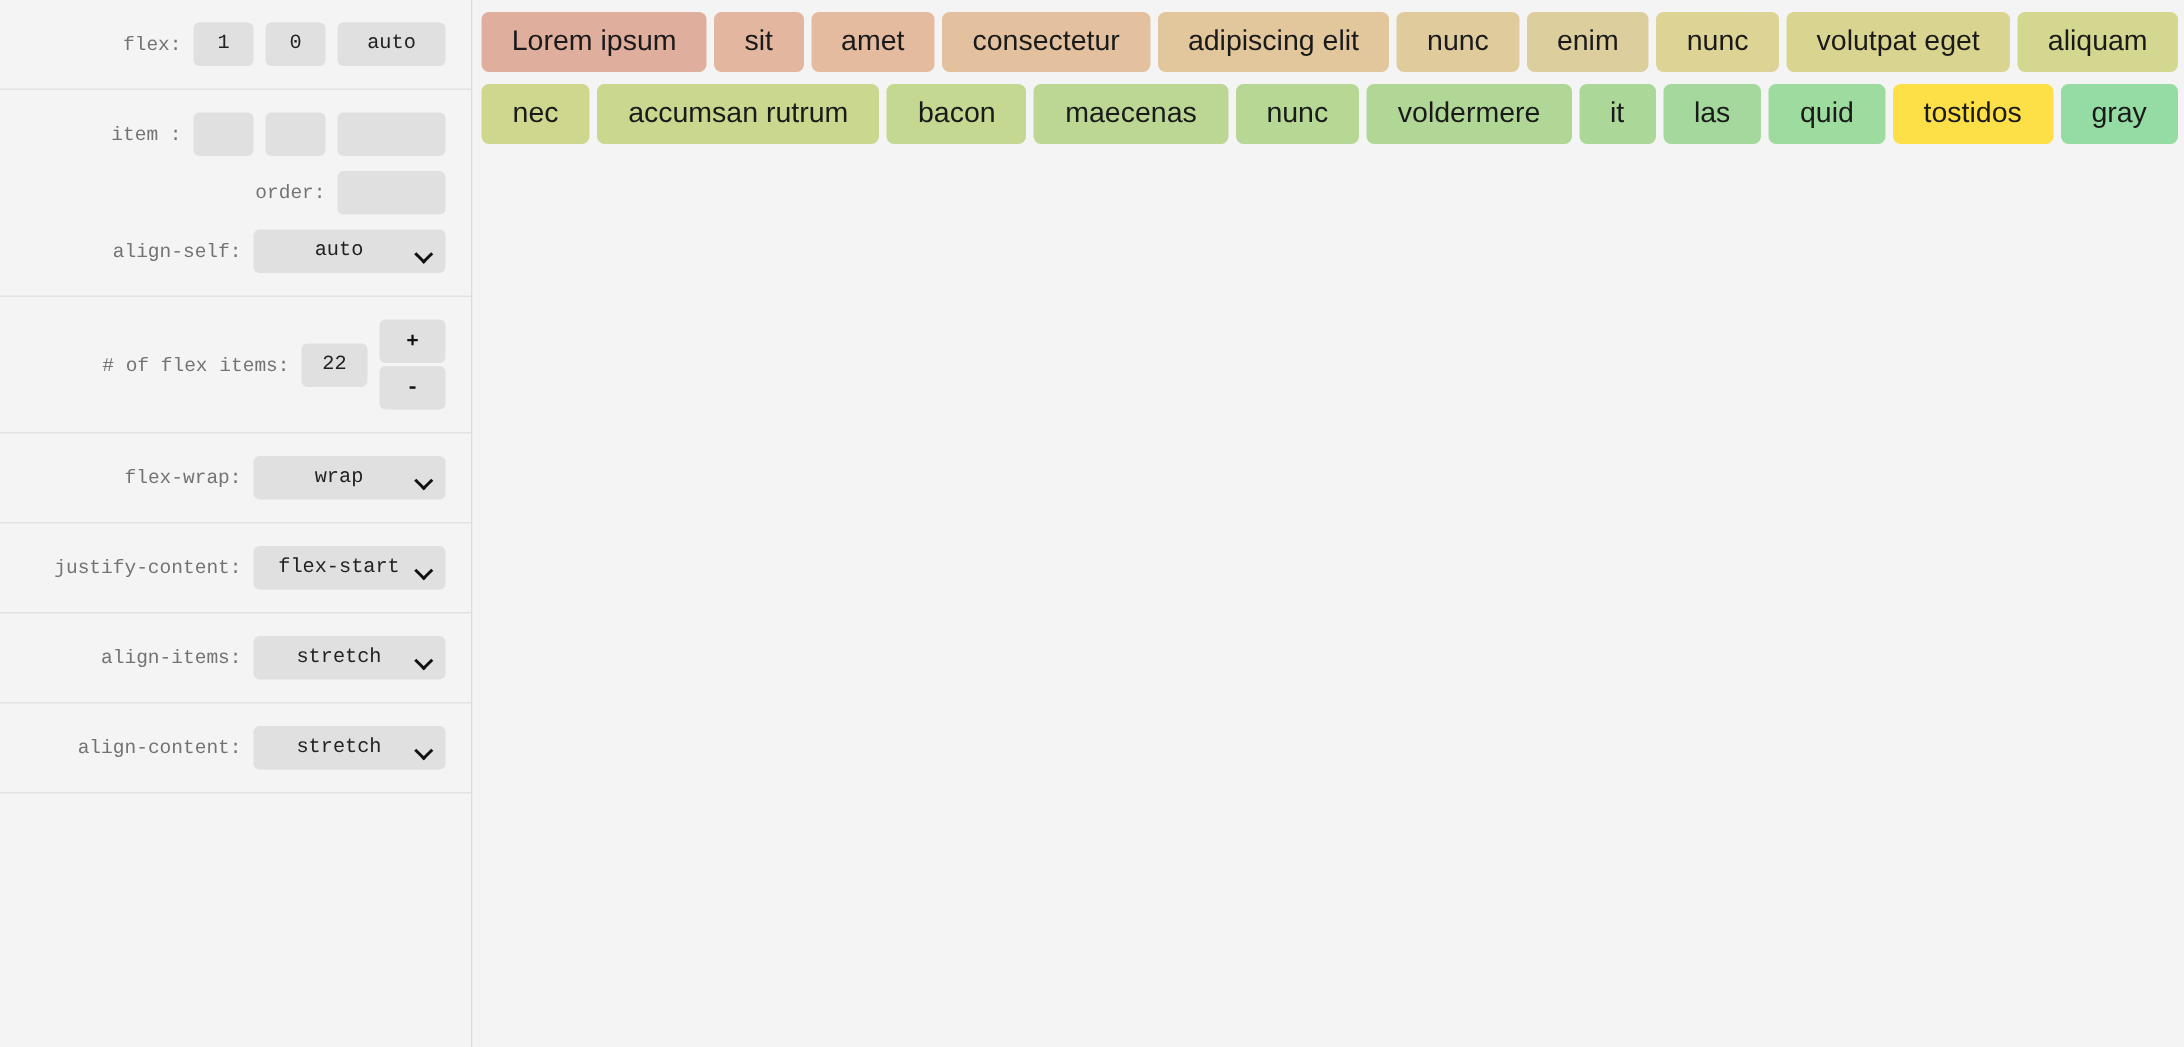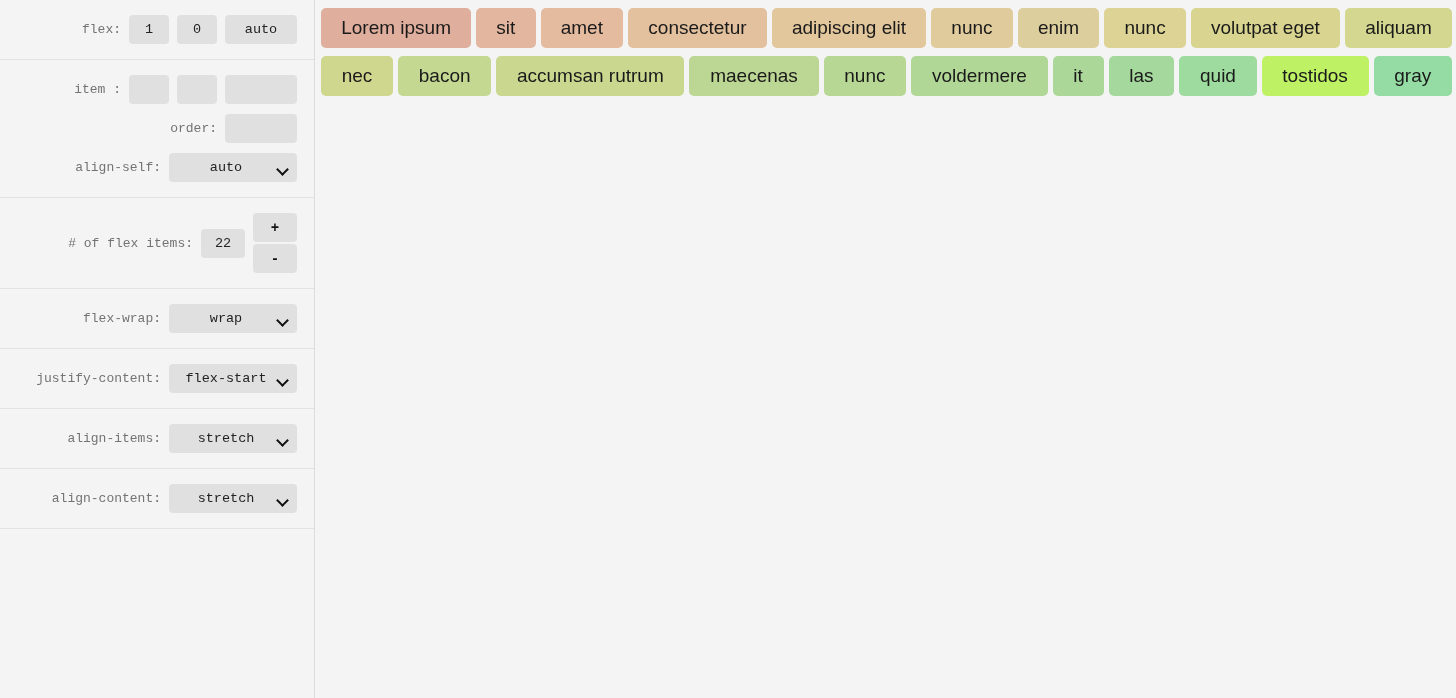--- a/index.html
+++ b/index.html
@@ -275,45 +275,45 @@
         </div>
         <div class="flex-item" style="background: rgb(217, 213, 144);">
           <span>volutpat eget</span>
         </div>
         <div class="flex-item" style="background: rgb(212, 215, 143);">
           <span>aliquam</span>
         </div>
         <div class="flex-item" style="background: rgb(207, 215, 142);">
           <span>nec</span>
         </div>
+        <div class="flex-item" style="background: rgb(201, 215, 143);">
+          <span>accumsan rutrum</span>
+        </div>
         <div class="flex-item" style="background: rgb(196, 216, 146);">
           <span>bacon</span>
         </div>
-        <div class="flex-item" style="background: rgb(201, 215, 143);">
-          <span>accumsan rutrum</span>
-        </div>
         <div class="flex-item" style="background: rgb(188, 215, 148);">
           <span>maecenas</span>
         </div>
         <div class="flex-item" style="background: rgb(183, 216, 148);">
           <span>nunc</span>
         </div>
         <div class="flex-item" style="background: rgb(177, 215, 150);">
           <span>voldermere</span>
         </div>
         <div class="flex-item" style="background: rgb(171, 215, 153);">
           <span>it</span>
         </div>
         <div class="flex-item" style="background: rgb(165, 216, 156);">
           <span>las</span>
         </div>
         <div class="flex-item" style="background: rgb(158, 219, 159);">
           <span>quid</span>
         </div>
-        <div class="flex-item" style="background: #bef264;">
+        <div class="flex-item" style="background: #fde047;">
           <span>tostidos</span>
         </div>
         <div class="flex-item" style="background: rgb(149, 220, 164);">
           <span>gray</span>
         </div>
       </div>
   </main>
 
 </div>
 

